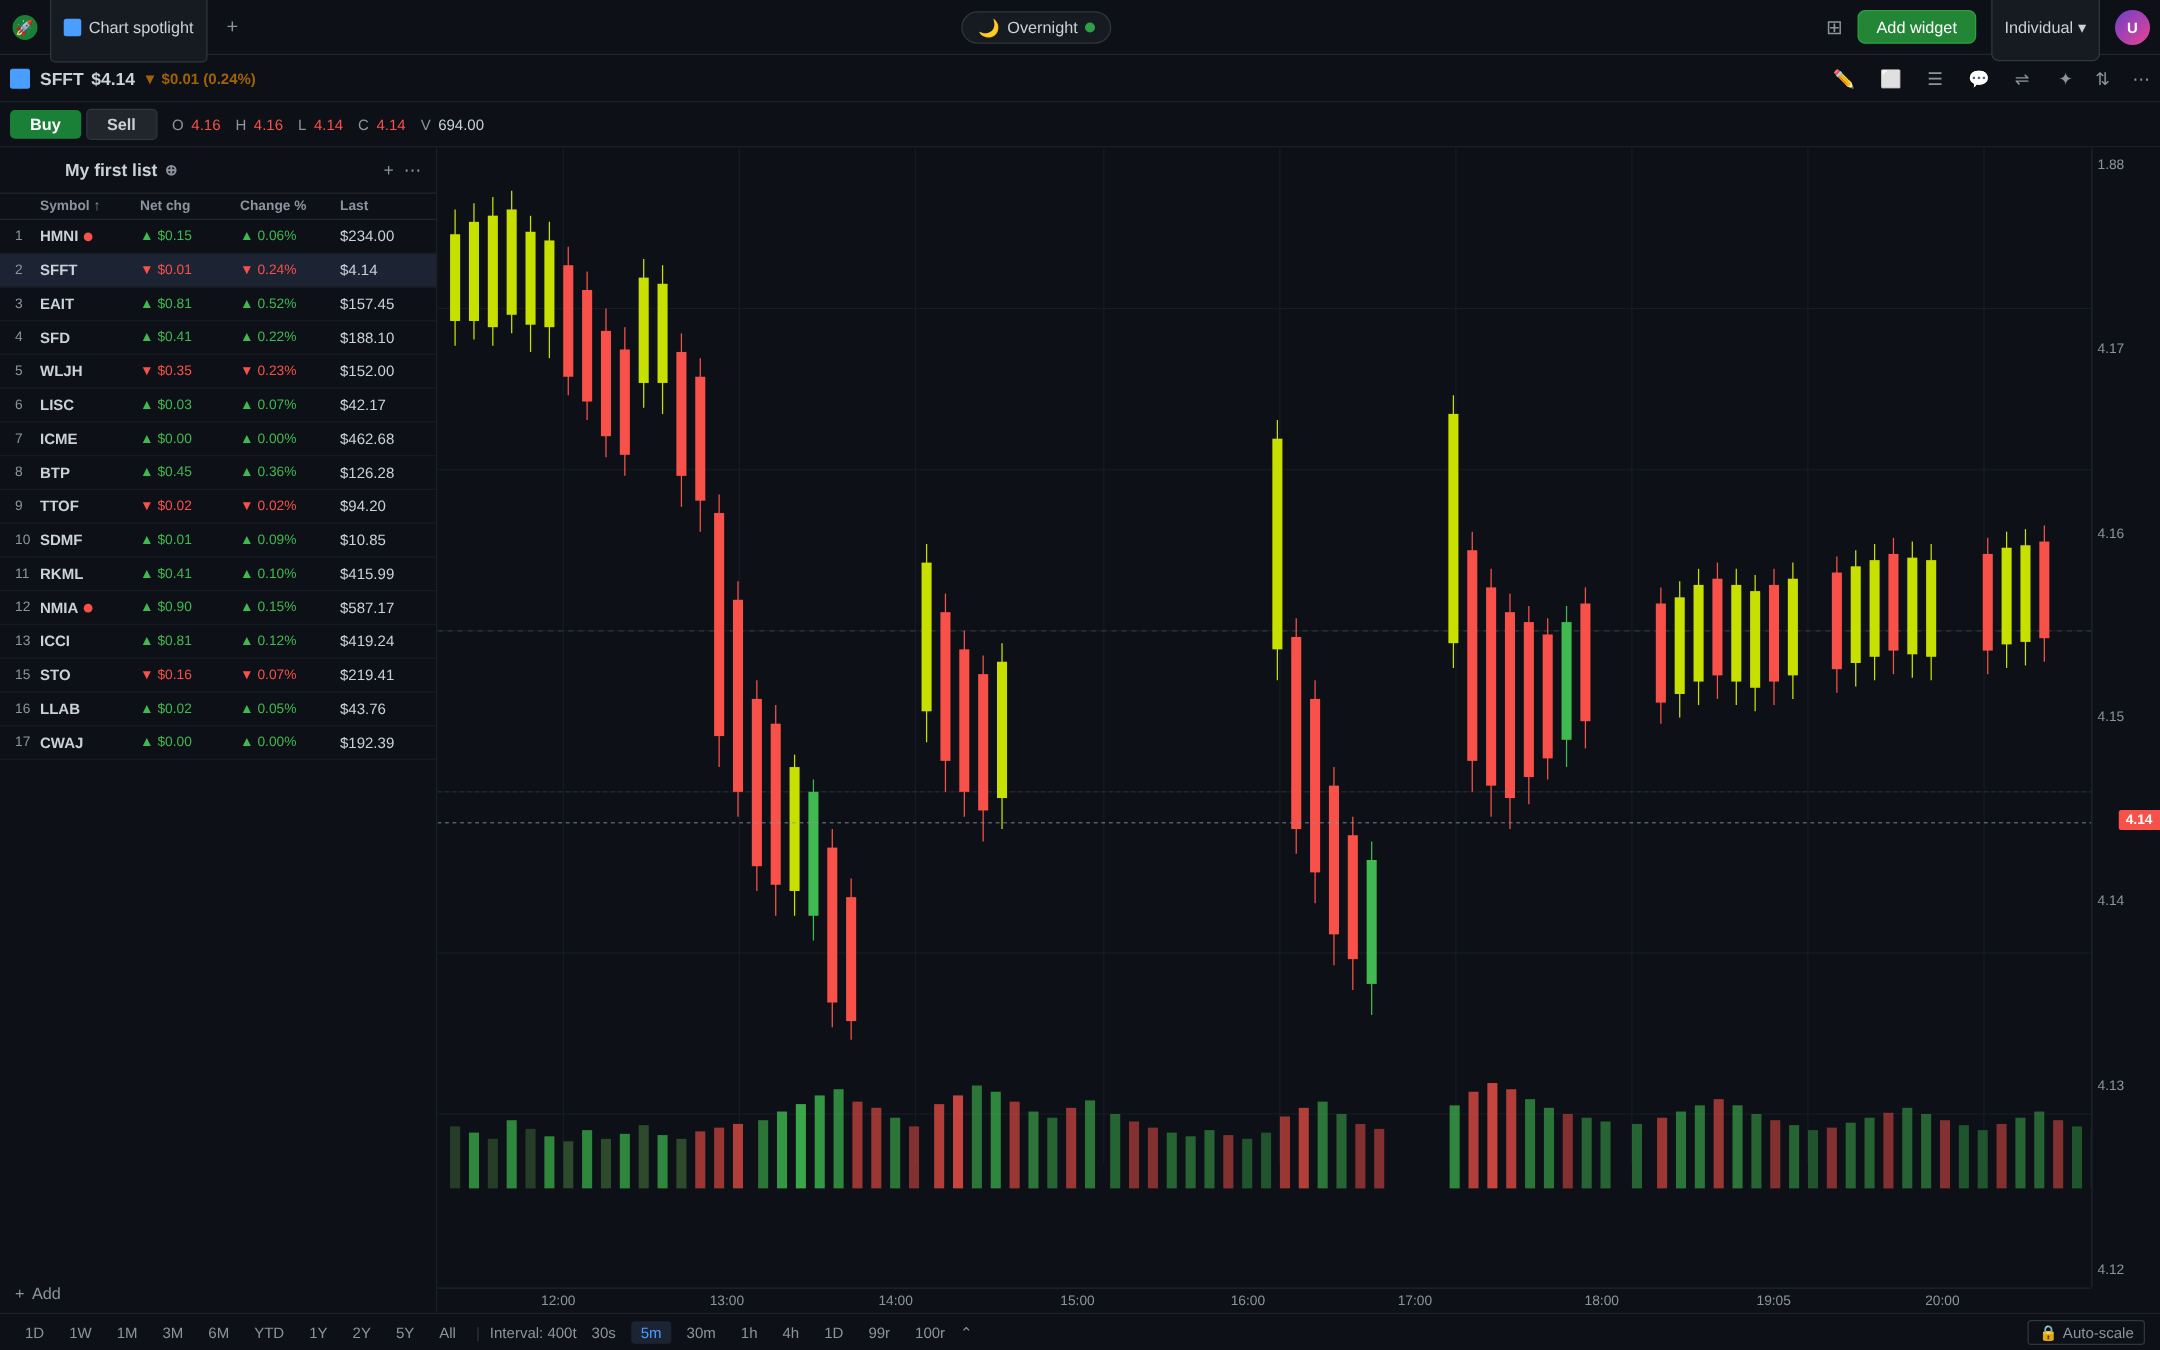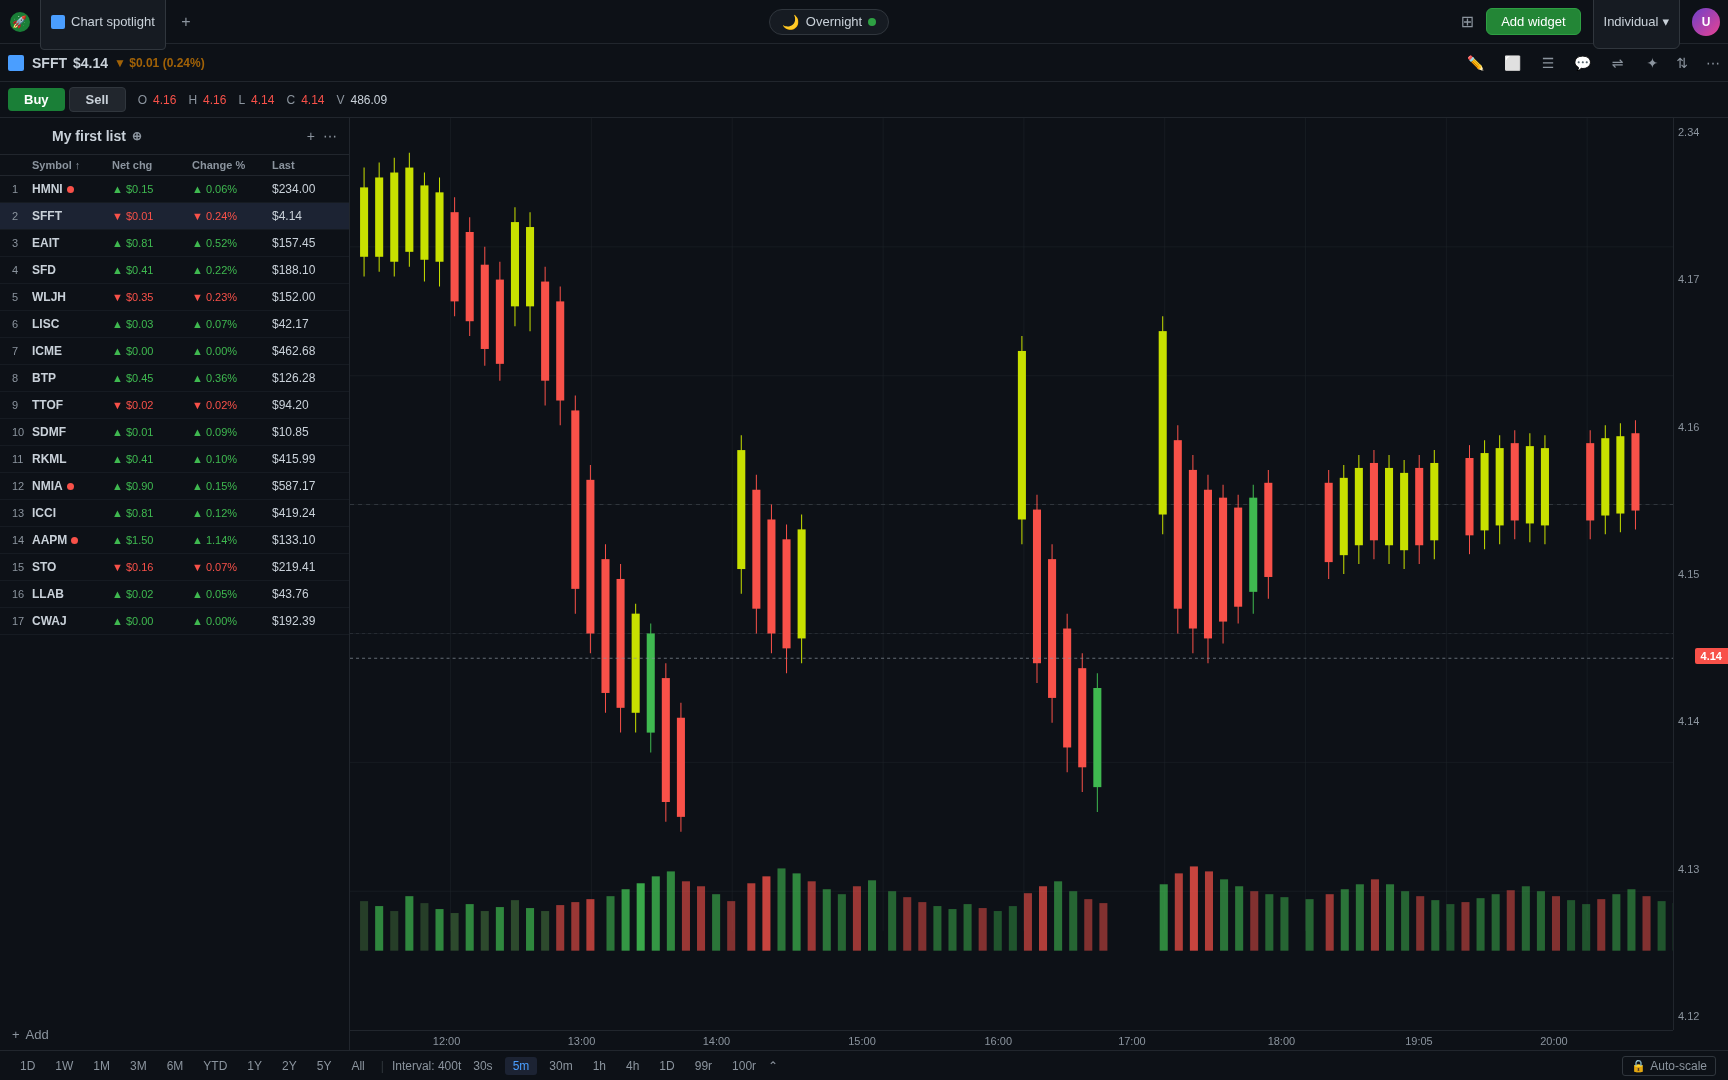--- a/index.html
+++ b/index.html
@@ -419,21 +419,21 @@
   <button class="sell-btn">Sell</button>
   <span class="ohlcv-label">O</span>
   <span class="ohlcv-val ohlcv-red">4.16</span>
   <span class="ohlcv-label">H</span>
   <span class="ohlcv-val ohlcv-red">4.16</span>
   <span class="ohlcv-label">L</span>
   <span class="ohlcv-val ohlcv-red">4.14</span>
   <span class="ohlcv-label">C</span>
   <span class="ohlcv-val ohlcv-red">4.14</span>
   <span class="ohlcv-label">V</span>
-  <span class="ohlcv-val" style="color:#c9d1d9;">486.09</span>
+  <span class="ohlcv-val" style="color:#c9d1d9;">694.00</span>
 </div>
 
 <div class="main-content">
 
   <div class="watchlist">
     <div class="watchlist-header">
       <div class="list-title">
         <span>My first list</span>
         <span class="list-title-arrow">⊕</span>
       </div>
@@ -572,30 +572,20 @@
 
     </div>
         <div class="stock-row">
       <span class="row-num">13</span>
       <span class="symbol-cell">
         ICCI
       </span>
       <span class="change-cell up">▲ $0.81</span>
       <span class="change-cell up">▲ 0.12%</span>
       <span class="last-cell">$419.24</span>
-
-    </div>
-        <div class="stock-row">
-      <span class="row-num">14</span>
-      <span class="symbol-cell">
-        AAPM<span class="dot-red"></span>
-      </span>
-      <span class="change-cell up">▲ $1.50</span>
-      <span class="change-cell up">▲ 1.14%</span>
-      <span class="last-cell">$133.10</span>
 
     </div>
         <div class="stock-row">
       <span class="row-num">15</span>
       <span class="symbol-cell">
         STO
       </span>
       <span class="change-cell down">▼ $0.16</span>
       <span class="change-cell down">▼ 0.07%</span>
       <span class="last-cell">$219.41</span>
@@ -876,21 +866,21 @@
         <rect x="1274" y="318" width="8" height="78" fill="#f85149"></rect>
 
         <line x1="1353" y1="280" x2="1353" y2="430" stroke="#f85149" stroke-width="1"></line>
         <rect x="1349" y="293" width="8" height="115" fill="#f85149"></rect>
 
         <line x1="0" y1="545" x2="1370" y2="545" stroke="#8b949e" stroke-width="0.7" stroke-dasharray="3,3"></line>
       </svg>
 
       
       <div style="position:absolute; right:0; top:0; width:55px; height:100%; display:flex; flex-direction:column; justify-content:space-between; padding:8px 4px; font-size:11px; color:#8b949e; border-left:1px solid #21262d; background:#0d1117; pointer-events:none;">
-        <span>2.34</span>
+        <span>1.88</span>
         <span>4.17</span>
         <span>4.16</span>
         <span>4.15</span>
         <span>4.14</span>
         <span>4.13</span>
         <span>4.12</span>
       </div>
       
       <div style="position:absolute; right:0; top:59%; transform:translateY(-50%); background:#f85149; color:#fff; padding:2px 6px; font-size:11px; font-weight:bold; border-radius:2px 0 0 2px;">4.14</div>
     </div>

